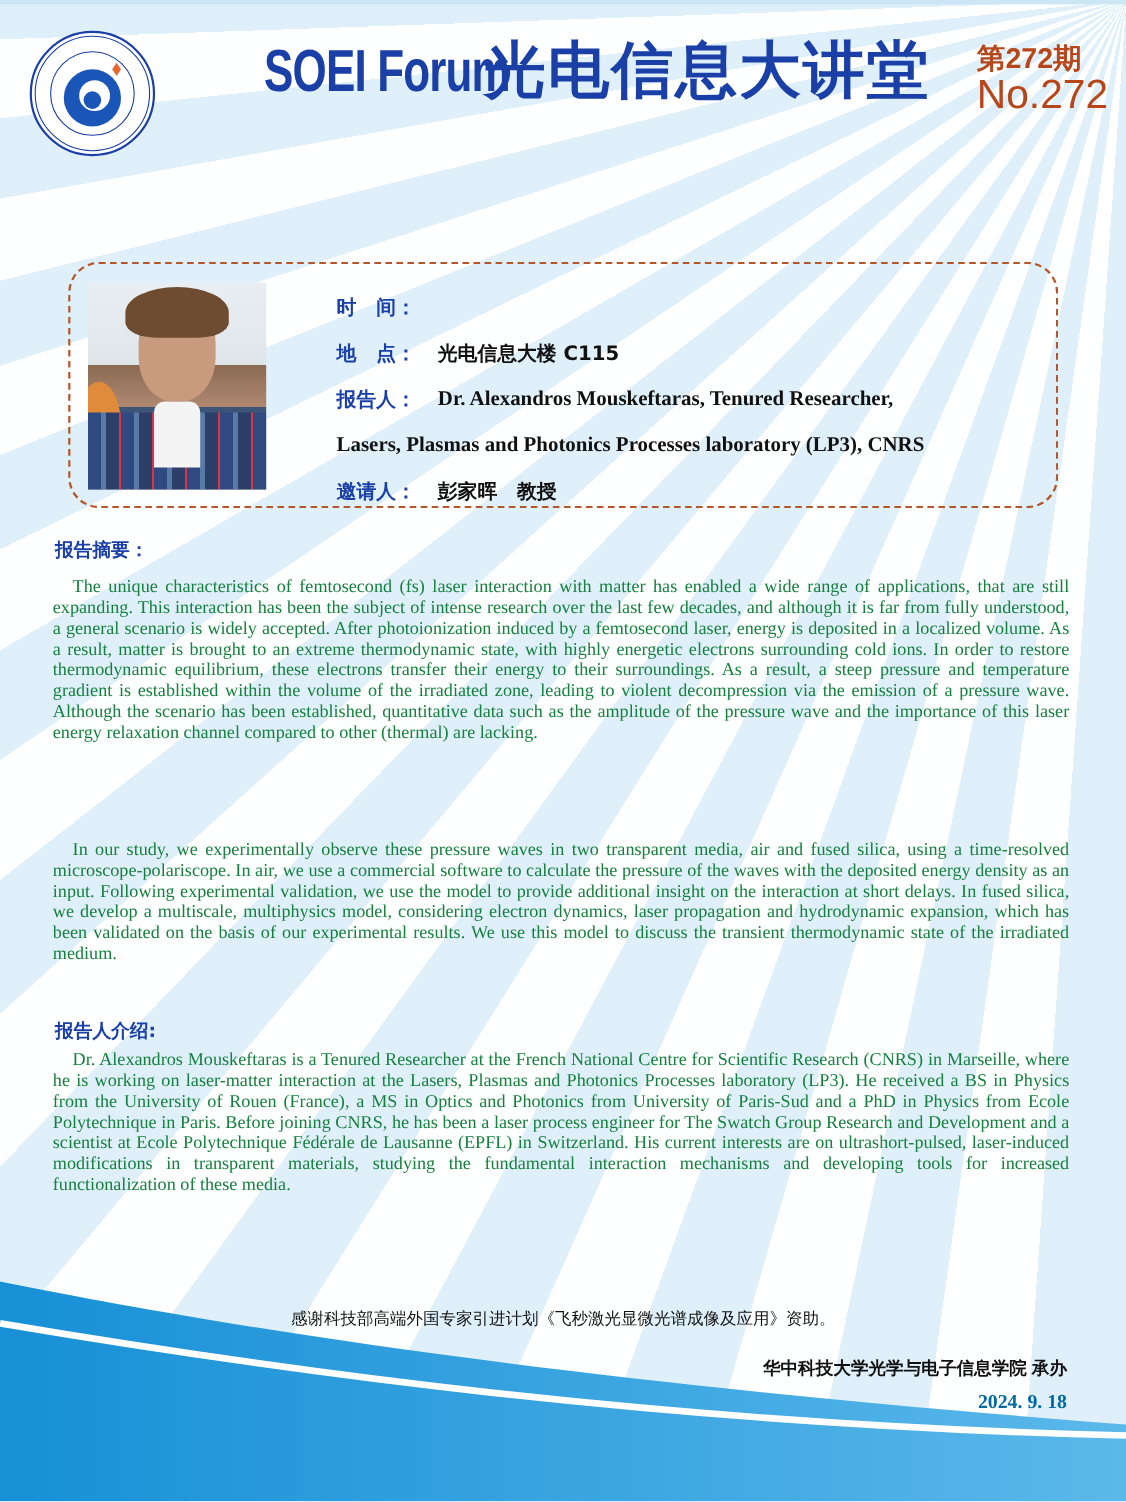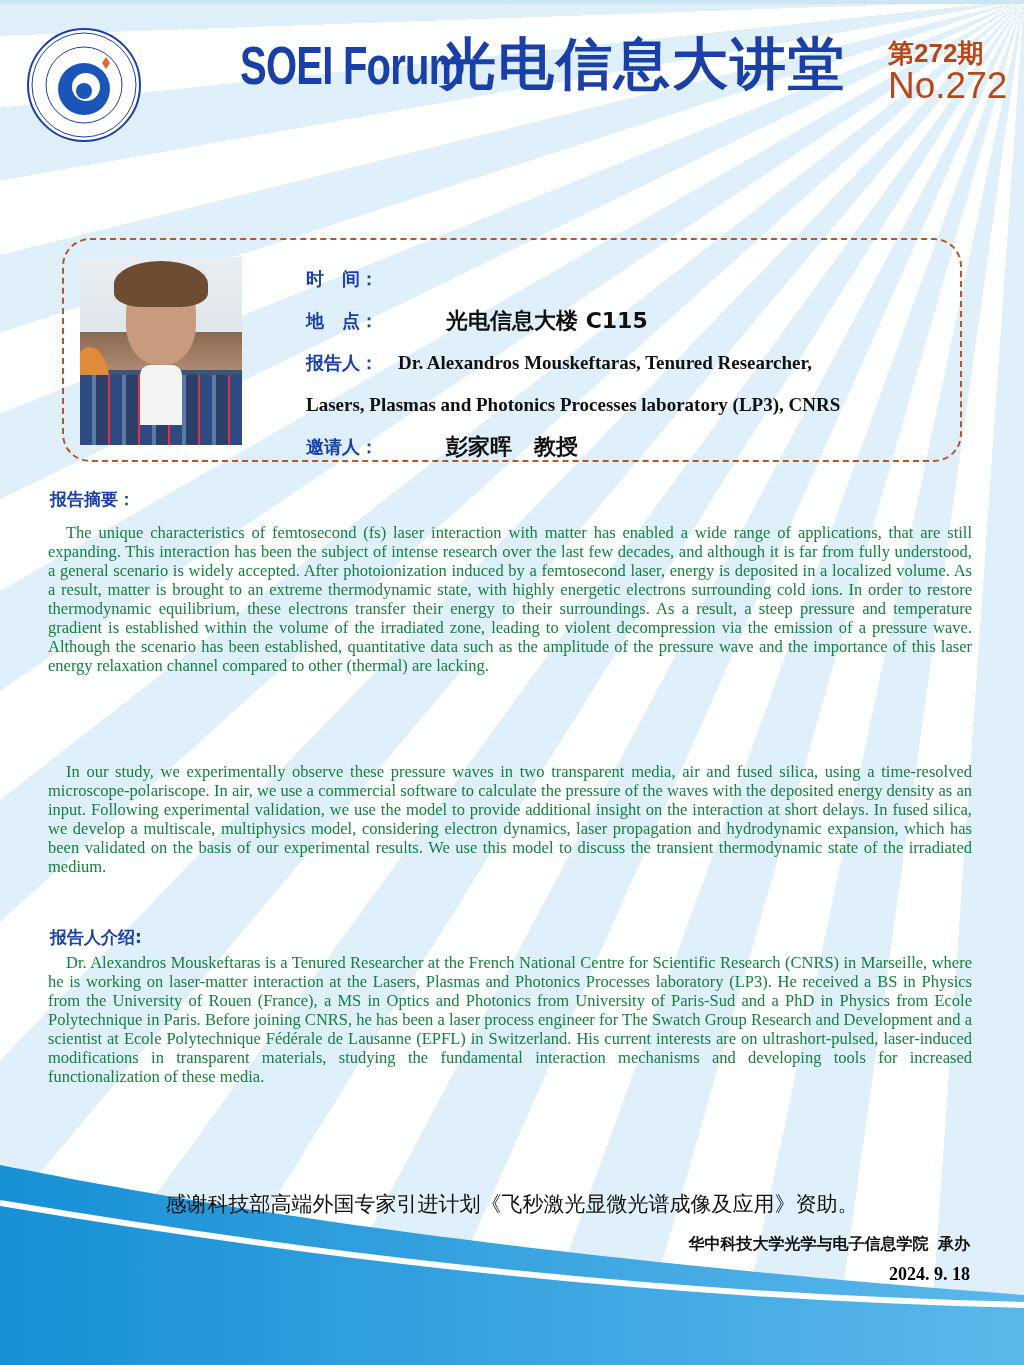--- a/index.html
+++ b/index.html
@@ -59,41 +59,41 @@
                repeating-linear-gradient(0deg,rgba(255,255,255,0.15) 0 10px,transparent 10px 20px);
   }
   .photo .tee { position:absolute; left:60px; top:108px; width:42px; height:60px; background:#f4f4f4; border-radius:10px 10px 0 0;}
   .photo .orange { position:absolute; left:-10px; top:90px; width:40px; height:80px; background:#e08a3c; border-radius:50%; }
 
   .info-lines { position:absolute; left:306px; top:258px; width:640px; }
   .info-line {
     height:42px; display:flex; align-items:center; font-size:19px; font-weight:bold; color:#111; white-space:nowrap;gap:20px;
   }
   .info-line .lbl { color:#1a3fa6; font-family:"DejaVu Sans", sans-serif; font-weight:bold; font-size:18px; }
-  .info-line .val-cn { font-family:"DejaVu Sans", sans-serif; font-weight:bold; font-size:22px;margin-left:48px; }
+  .info-line .val-cn { font-family:"DejaVu Sans", sans-serif; font-weight:bold; font-size:18px; }
 
   .section-head {
     position:absolute; left:50px; font-family:"DejaVu Sans", sans-serif;
     font-weight:bold; font-size:17px; color:#1a3fa6;
   }
   .para {
     position:absolute; left:48px; width:924px; font-size:16.5px; line-height:19px;
     color:#15803d; text-align:justify; text-indent:18px;
   }
 
   .footer-thanks {
     position:absolute; left:0; width:1024px; top:1190px; text-align:center;
-    font-family:"DejaVu Sans", sans-serif; font-size:21px; color:#111;
+    font-family:"DejaVu Sans", sans-serif; font-size:15px; color:#111;
   }
   .footer-host {
-    position:absolute; right:54px; top:1234px; font-family:Liberation Mono, monospace;
+    position:absolute; right:54px; top:1234px; font-family:Liberation Sans, sans-serif;
     font-weight:bold; font-size:16px; color:#111;
   }
   .footer-date {
-    position:absolute; right:54px; top:1264px; font-weight:bold; font-size:18px; color:#000000;
+    position:absolute; right:54px; top:1264px; font-weight:bold; font-size:18px; color:#0369a1;
   }
 </style>
 </head>
 <body>
 
 <div class="rays"></div>
 <div class="topbar"></div>
 
 <svg class="wave-bottom" viewBox="0 0 1024 220" preserveAspectRatio="none">
   <defs>

